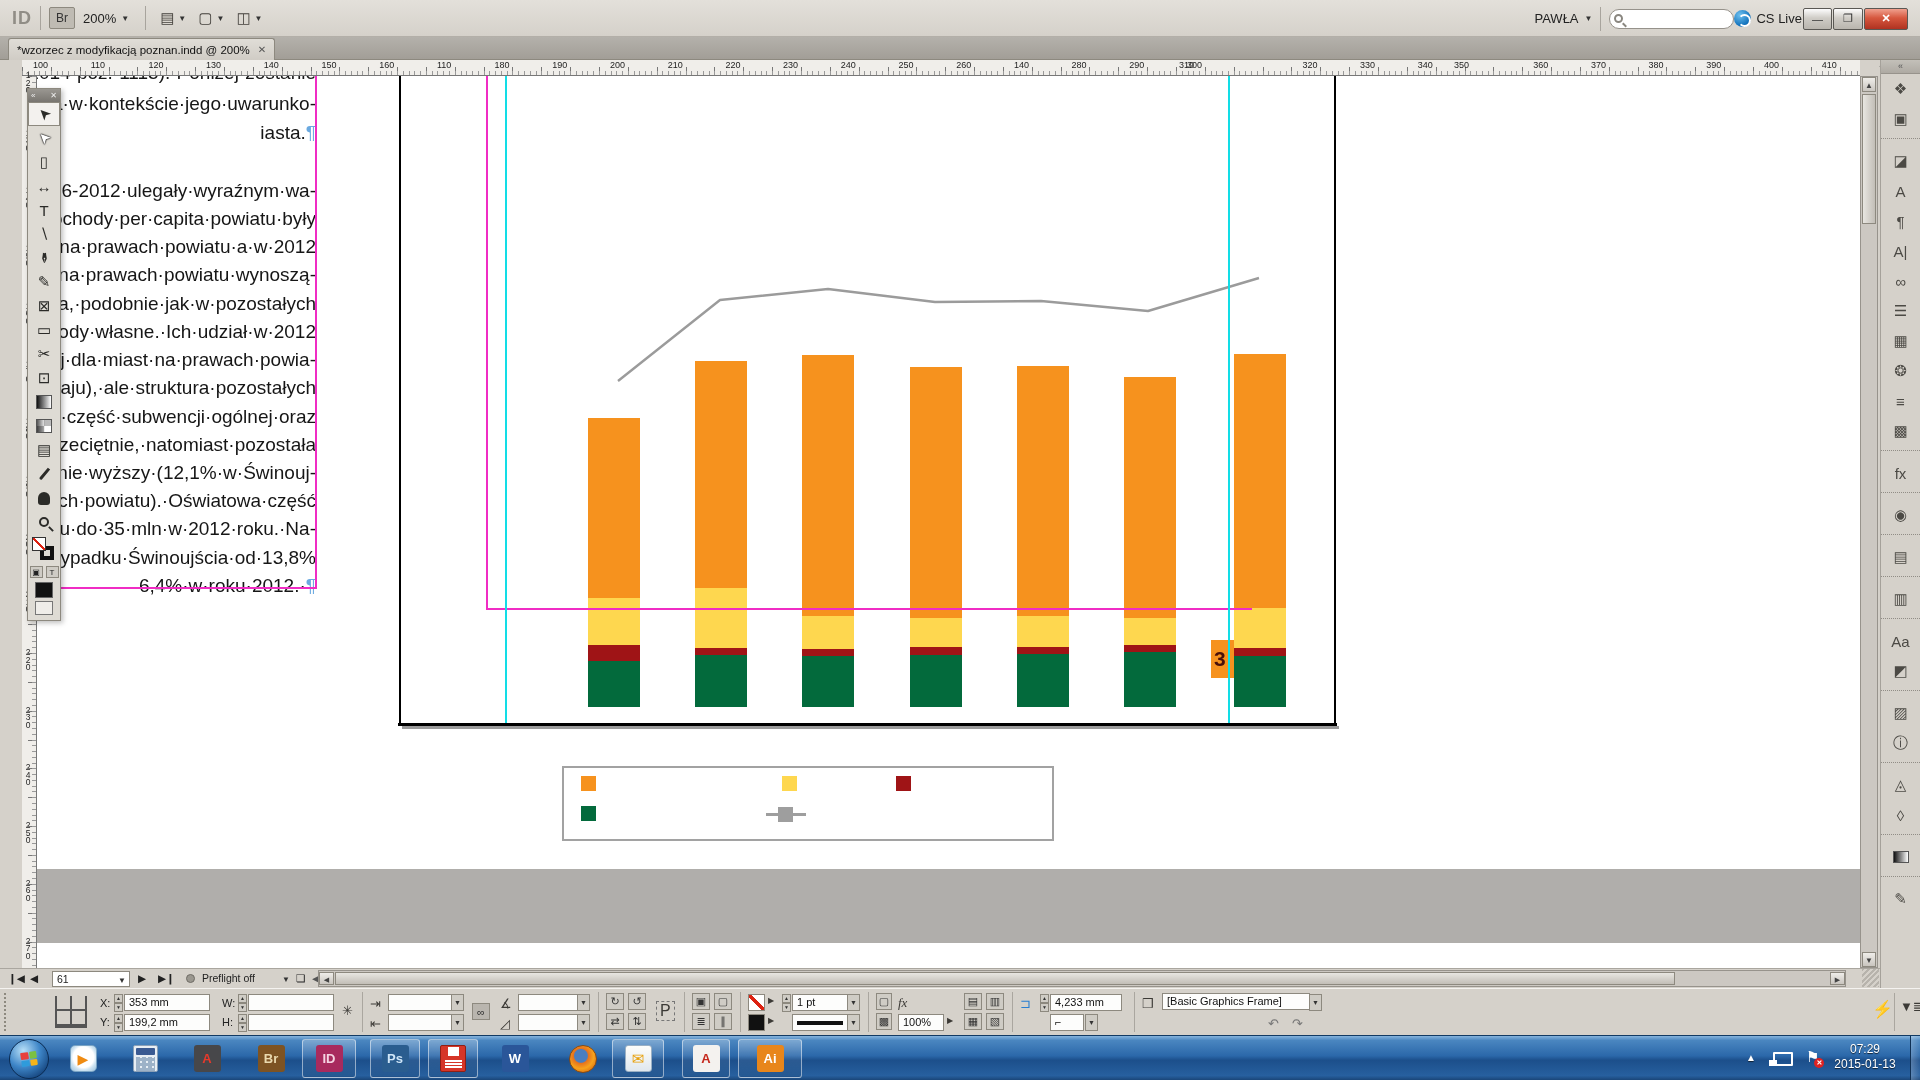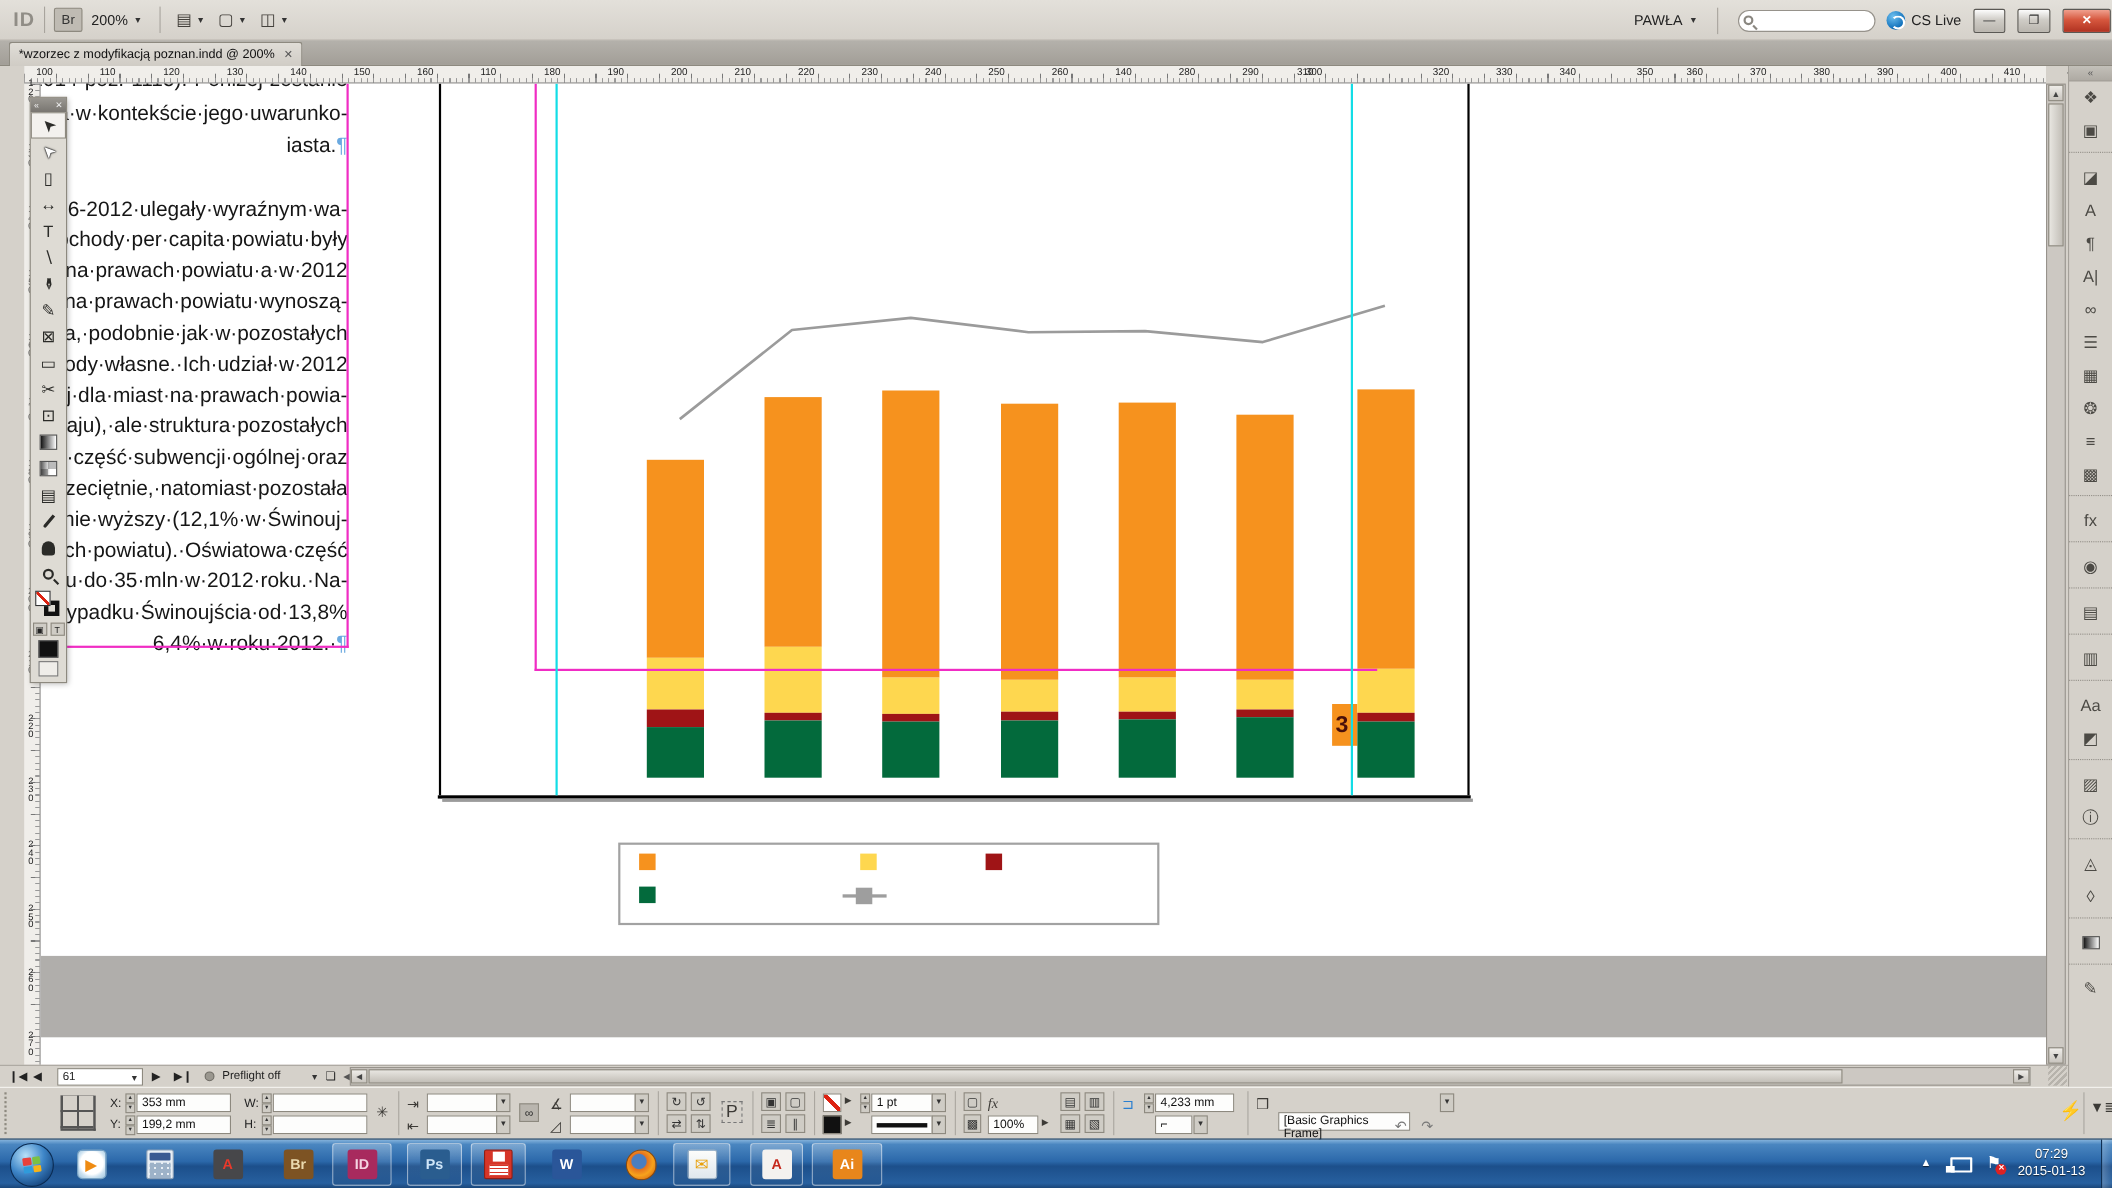--- a/index.html
+++ b/index.html
@@ -11,21 +11,21 @@
     background:linear-gradient(#e3e0da,#d5d1ca); border-bottom:1px solid #b3afa8;
     display:flex; align-items:center; }
   #app-logo { font-weight:bold; font-size:18px; color:#908d86; margin-left:12px; letter-spacing:1px;}
   .menu-item { font-size:14.5px; color:#1a1a1a; padding:6px 11px; cursor:default; }
   .vsep { width:1px; height:24px; background:#a8a49d; margin:0 8px; }
   #br-btn { width:26px; height:22px; background:#bfbbb3; border:1px solid #8d897f;
     border-radius:2px; font-size:12px; color:#333; display:flex; align-items:center; justify-content:center; }
   .combo-flat { font-size:13px; color:#222; display:flex; align-items:center; gap:5px; padding:0 8px;}
   .dd-arrow { font-size:8px; color:#333; }
   .tool-dd { display:flex; align-items:center; gap:4px; padding:2px 6px; font-size:15px; color:#44413c; }
-  #topbar-right { position:absolute; right:1px; top:0; height:37px; display:flex; align-items:center; gap:10px; }
+  #topbar-right { position:absolute; right:12px; top:0; height:37px; display:flex; align-items:center; gap:0; }
   #workspace-switcher { font-size:13px; color:#222; display:flex; gap:6px; align-items:center; }
   #search-box { width:125px; height:20px; background:#fff; border:1px solid #96928b; border-radius:10px;
     display:flex; align-items:center; padding-left:4px; }
   .mag-icon { width:9px; height:9px; border:2px solid #8a8780; border-radius:50%; position:relative; }
   .mag-icon::after { content:""; position:absolute; width:5px; height:2px; background:#8a8780;
     transform:rotate(45deg); left:6px; top:8px; }
   #cslive { display:flex; align-items:center; gap:5px; font-size:13px; color:#222; }
   #cslive-icon { width:17px; height:17px; border-radius:50%;
     background:radial-gradient(circle at 35% 30%, #6ec0ef, #1272bc 65%, #0a4d8c); position:relative; }
   #cslive-icon::after { content:""; position:absolute; left:4px; top:4px; width:9px; height:9px;
@@ -243,21 +243,21 @@
     <div class="hruler-num" style="left: 876.5px;">250</div>
     <div class="hruler-num" style="left: 934.2px;">260</div>
     <div class="hruler-num" style="left: 991.9px;">140</div>
     <div class="hruler-num" style="left: 1049.6px;">280</div>
     <div class="hruler-num" style="left: 1107.3px;">290</div>
     <div class="hruler-num" style="left: 1165px;">300</div>
     <div class="hruler-num" style="left: 1157px;">310</div>
     <div class="hruler-num" style="left: 1280.4px;">320</div>
     <div class="hruler-num" style="left: 1338.1px;">330</div>
     <div class="hruler-num" style="left: 1395.8px;">340</div>
-    <div class="hruler-num" style="left: 1466px;">350</div>
+    <div class="hruler-num" style="left: 1432px;">350</div>
     <div class="hruler-num" style="left: 1511.2px;">360</div>
     <div class="hruler-num" style="left: 1568.9px;">370</div>
     <div class="hruler-num" style="left: 1626.6px;">380</div>
     <div class="hruler-num" style="left: 1684.3px;">390</div>
     <div class="hruler-num" style="left: 1742px;">400</div>
     <div class="hruler-num" style="left: 1799.7px;">410</div>
     <div class="hruler-num" style="left: 1857.4px;">420</div>
   </div>
 <div id="left-strip"></div>
 <div id="vruler">
@@ -609,21 +609,21 @@
   <span class="cp-icon" style="left:1020px; top:7px; color:#2a7fd0;">⊐</span>
   <div class="stepper" style="left:1040px; top:5px;">
       <span>▲</span>
       <span>▼</span>
     </div>
   <div class="cp-field" style="left:1050px; top:5px; width:72px;">4,233 mm</div>
   <div class="cp-field" style="left:1050px; top:25px; width:34px;">⌐</div>
   <div class="cp-combo-arrow" style="left:1085px; top:25px;">▼</div>
   <div class="cp-sep" style="left:1134px;"></div>
   <span class="cp-icon" style="left:1142px; top:7px;">❒</span>
-  <div class="cp-field" style="left:1162px; top:22px; width:120px;">[Basic Graphics Frame]</div>
+  <div class="cp-field" style="left:1162px; top:4px; width:148px;">[Basic Graphics Frame]</div>
   <div class="cp-combo-arrow" style="left:1309px; top:5px;">▼</div>
   <span class="cp-icon" style="left:1268px; top:27px; color:#777;">↶</span>
   <span class="cp-icon" style="left:1292px; top:27px; color:#777;">↷</span>
   <span class="cp-icon" style="left:1872px; top:10px; font-size:17px;">⚡</span>
   <div style="position:absolute; left:1894px; top:4px; width:1px; height:38px; background:#aaa69f;"></div>
   <span class="cp-icon" style="left:1900px; top:10px;">▼≣</span>
 </div>
 
 <div id="taskbar">
   <div id="tb-apps">

